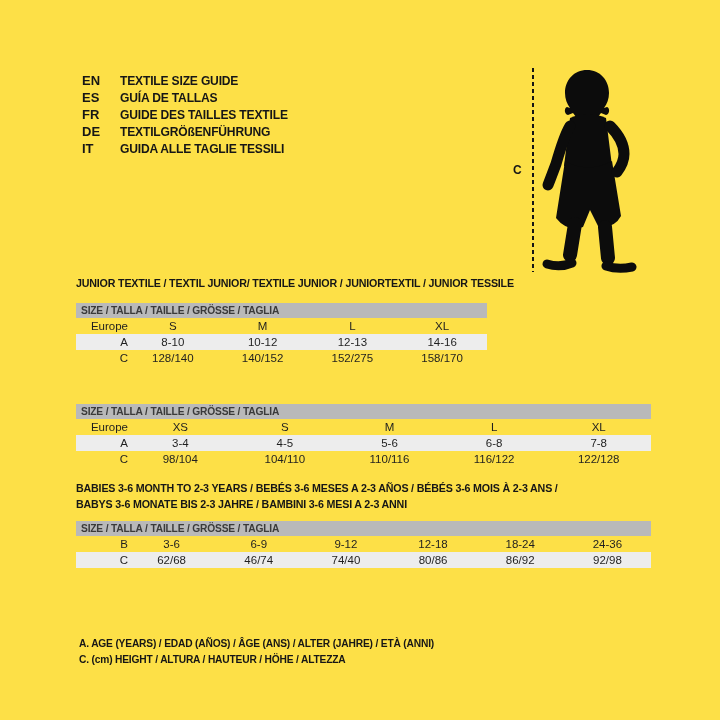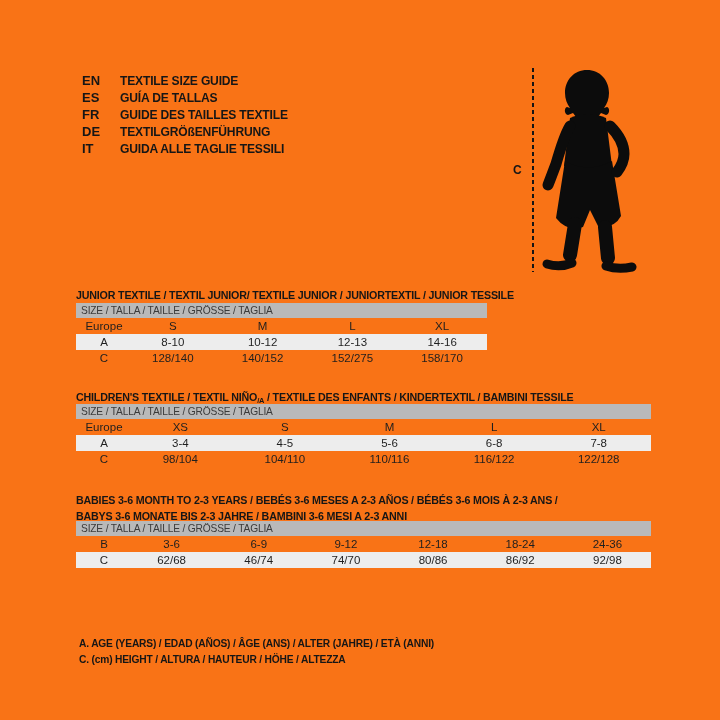--- a/index.html
+++ b/index.html
@@ -1,50 +1,50 @@
 <!DOCTYPE html>
 <html style="--bar-bg: #b9b9b9; --stripe-bg: #ededed; --ink: #161616;"><head>
 <meta charset="utf-8">
 <style>
   html,body{margin:0;padding:0;background:#fff;}
   .page{
-    position:relative;width:720px;height:720px;background:#f97316;overflow:hidden;
+    position:relative;width:720px;height:720px;background:#fde047;overflow:hidden;
     font-family:"Liberation Sans",sans-serif;color:var(--ink,#1a1a1a);
   }
   
   .cond{display:inline-block;transform:scaleX(.93);transform-origin:0 50%;white-space:nowrap;letter-spacing:-.2px;}
 
   
   .lang-block{position:absolute;left:82px;top:72px;}
   .lang-row{display:flex;height:17px;line-height:17px;font-weight:700;font-size:13px;}
   .lang-code{width:38px;}
   .lang-label{white-space:nowrap;}
 
   
   .measure-line{
     position:absolute;left:532px;top:68px;width:2px;height:204px;
     background:repeating-linear-gradient(to bottom,#151515 0 4px,transparent 4px 7px);
   }
   .measure-label{position:absolute;left:513px;top:163px;font-size:12px;font-weight:700;}
   .baby-svg{position:absolute;left:540px;top:66px;}
 
   
-  .sec-title{position:absolute;left:76px;font-size:11.5px;font-weight:700;line-height:16px;white-space:nowrap;margin-top:12px;}
+  .sec-title{position:absolute;left:76px;font-size:11.5px;font-weight:700;line-height:16px;white-space:nowrap;}
   .sub{font-size:8px;vertical-align:-2px;}
 
   
   table.size-table{
     position:absolute;border-collapse:collapse;table-layout:fixed;
     font-size:11.5px;color:#1f1f1f;
   }
   table.size-table td{padding:0;height:16px;line-height:16px;text-align:center;overflow:hidden;white-space:nowrap;}
-  table.size-table td.lbl{text-align:center;padding-left:4px;margin-top:8px;}
+  table.size-table td.lbl{text-align:right;padding-left:4px;margin-top:8px;}
   tr.bar-row td{
     background:var(--bar-bg,#b9b9b9);height:15px;line-height:15px;text-align:left;
-    padding-left:5px;font-weight:400;color:#3a3a3a;font-size:11px;
+    padding-left:5px;font-weight:700;color:#3a3a3a;font-size:11px;
   }
   tr.striped td{background:var(--stripe-bg,#ededed);}
   col.c-lbl{width:52px;}
 
   
   .notes{position:absolute;left:79px;top:590px;margin-top:45px;}
   .note-line{height:16.4px;line-height:16.4px;font-size:11px;font-weight:700;white-space:nowrap;}
 </style>
 </head>
 <body>
@@ -130,23 +130,20 @@
     <tr>
       <td class="lbl">C</td>
       <td>128/140</td>
       <td>140/152</td>
       <td>152/275</td>
       <td>158/170</td>
     </tr>
   </tbody>
     </table>
 
-  <div class="sec-title" style="top:377px;">
-    <span class="cond"><span>CHILDREN'S TEXTILE / TEXTIL NIÑO</span><span class="sub">/A</span><span> / TEXTILE DES ENFANTS / KINDERTEXTIL / BAMBINI TESSILE</span></span>
-  </div>
   <table class="size-table" style="left:76px;top:404px;width:575px;">
     <colgroup>
         <col class="c-lbl">
         <col>
         <col>
         <col>
         <col>
         <col>
       </colgroup>
     <tbody>
@@ -204,21 +201,21 @@
       <td>6-9</td>
       <td>9-12</td>
       <td>12-18</td>
       <td>18-24</td>
       <td>24-36</td>
     </tr>
     <tr class="striped">
       <td class="lbl">C</td>
       <td>62/68</td>
       <td>46/74</td>
-      <td>74/70</td>
+      <td>74/40</td>
       <td>80/86</td>
       <td>86/92</td>
       <td>92/98</td>
     </tr>
   </tbody>
     </table>
 
   <div class="notes">
     <div class="note-line"><span class="cond">A. AGE (YEARS) / EDAD (AÑOS) / ÂGE (ANS) / ALTER (JAHRE) / ETÀ (ANNI)</span></div>
     <div class="note-line"><span class="cond">C. (cm) HEIGHT / ALTURA / HAUTEUR / HÖHE / ALTEZZA</span></div>

